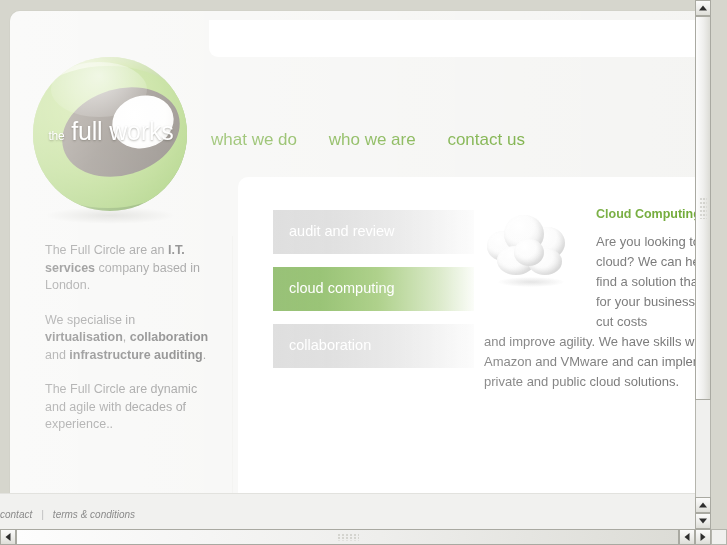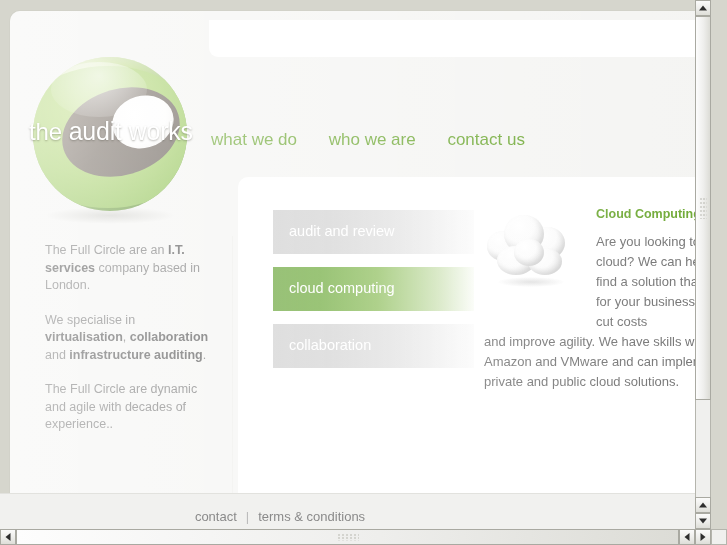--- a/index.html
+++ b/index.html
@@ -126,21 +126,21 @@
     top: 62px;
     width: 168px;
     text-align: center;
     font-size: 25px;
     color: #ffffff;
     letter-spacing: -0.2px;
     z-index: 5;
     text-shadow: 0 1px 2px rgba(60,60,50,0.35);
     white-space: nowrap;
   }
-  #logo-text .the { font-size: 24px; }
+  #logo-text .the { font-size: 12px; }
   #logo-shadow {
     position: absolute;
     left: 18px;
     top: 152px;
     width: 130px;
     height: 17px;
     border-radius: 50%;
     background: radial-gradient(ellipse at 50% 50%, rgba(120,120,110,0.30), rgba(120,120,110,0) 70%);
   }
 
@@ -287,23 +287,23 @@
     width: 711px;
     height: 36px;
     background: #f1f1ef;
     border-top: 1px solid #e2e2de;
   }
   #footer-links {
     position: absolute;
     left: 0;
     top: 15px;
     width: 560px;
-    text-align: center;
-    font-size: 13px;
+    font-size: 10px;
     color: #8a8a8a;
+    font-style: italic;
   }
   #footer-links a {
     color: #8a8a8a;
     text-decoration: none;
   }
   #footer-links .sep {
     margin: 0 9px;
     color: #bbbbbb;
   }
 
@@ -378,21 +378,21 @@
     <div id="top-banner"></div>
 
     <div id="logo-wrap">
       <div id="logo-shadow"></div>
       <div id="logo-sphere">
         <div class="crescent"></div>
         <div class="lens"></div>
         <div class="whitedot"></div>
         <div class="gloss"></div>
       </div>
-      <div id="logo-text"><span class="the">the</span> <span>audit</span> <span>works</span></div>
+      <div id="logo-text"><span class="the">the</span> <span>full</span> <span>works</span></div>
     </div>
 
     <div id="main-nav">
       <a href="#">what we do</a>
       <a href="#">who we are</a>
       <a href="#">contact us</a>
     </div>
 
     <div id="col-divider"></div>
 

